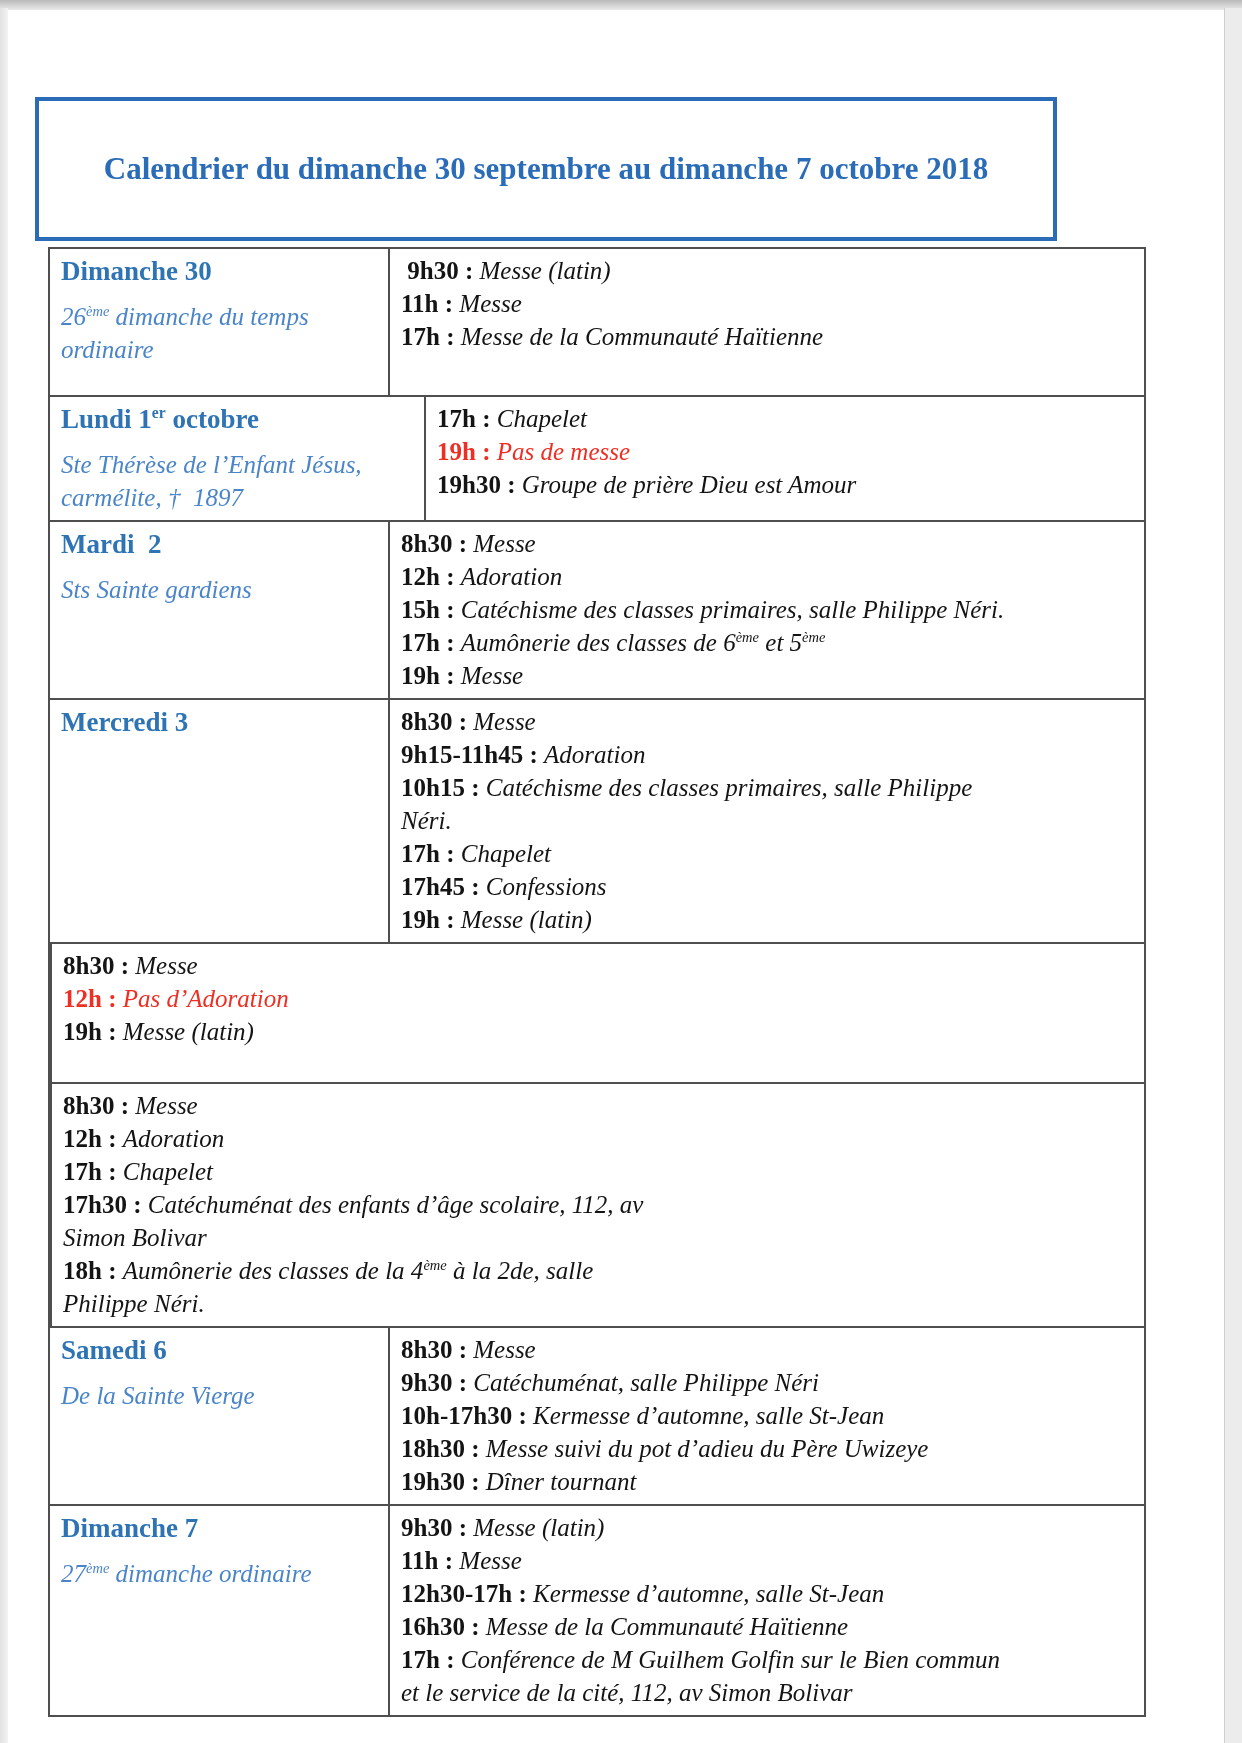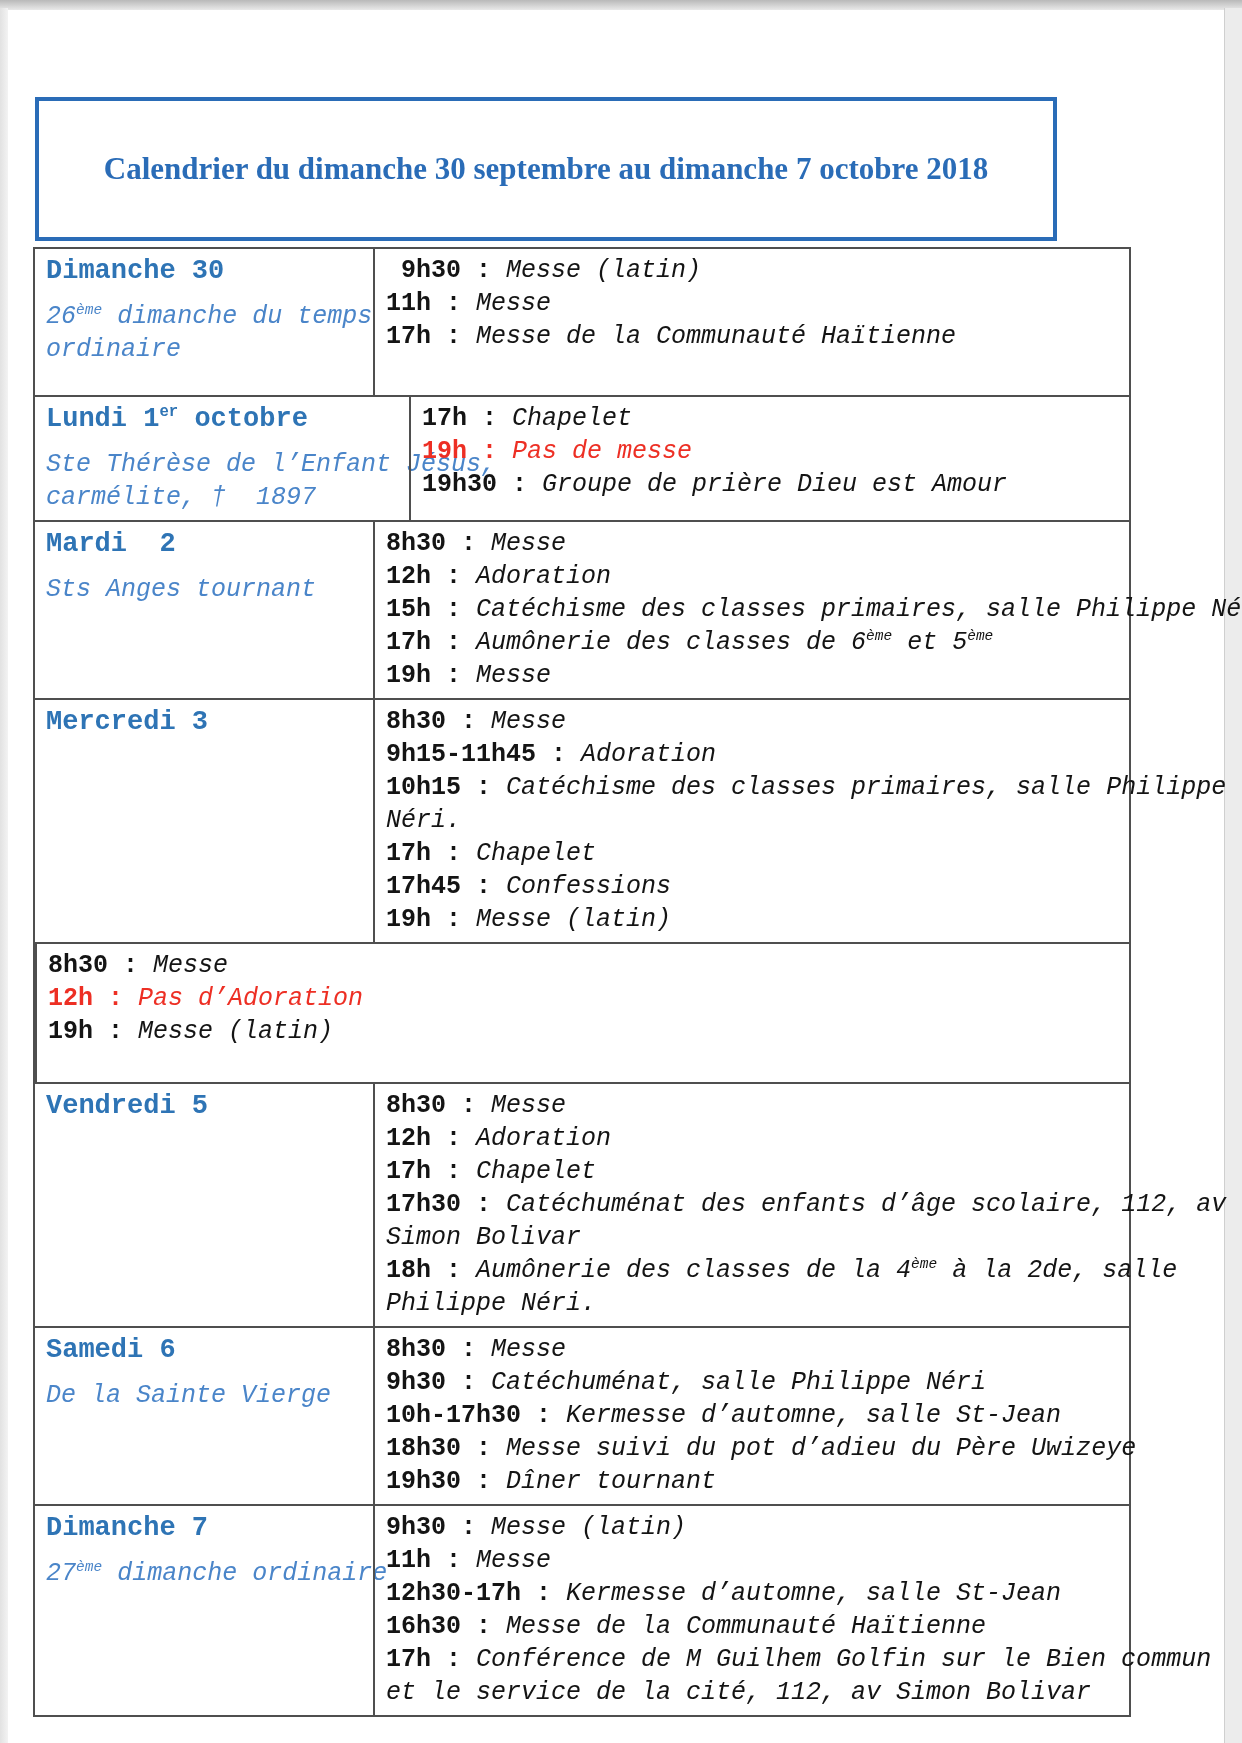--- a/index.html
+++ b/index.html
@@ -35,25 +35,24 @@
     display: flex; align-items: center; justify-content: center;
   }
   .title-box .title {
     font-size: 31px; font-weight: bold;
     color: var(--title-blue, #2a6cb7);
     white-space: nowrap;
   }
 
   
   .cal-table {
-    position: absolute; left: 33px; top: 247px; width: 1098px;
+    position: absolute; left: 48px; top: 247px; width: 1098px;
     box-sizing: border-box;
     border: 2px solid var(--border-gray, #4f4f4f);
     background: #ffffff;
-    font-family: Liberation Mono, monospace;
   }
   .t-row { display: flex; align-items: stretch; box-sizing: border-box; }
   .t-row + .t-row { border-top: 2px solid var(--border-gray, #4f4f4f); }
 
   .t-row:nth-child(1) { min-height: 146px; }
   .t-row:nth-child(2) { min-height: 100px; gap: 36px; }
   .t-row:nth-child(3) { min-height: 160px; }
   .t-row:nth-child(4) { min-height: 232px; }
   .t-row:nth-child(5) { min-height: 140px; }
   .t-row:nth-child(6) { min-height: 237px; }
@@ -113,21 +112,21 @@
       </div>
       <div class="cell events-cell">
         <div class="event"><span class="time">17h : </span><span class="desc">Chapelet</span></div>
         <div class="event red"><span class="time">19h : </span><span class="desc">Pas de messe</span></div>
         <div class="event"><span class="time">19h30 : </span><span class="desc">Groupe de prière Dieu est Amour</span></div>
       </div>
     </div>
     <div class="t-row">
       <div class="cell day-cell">
         <div class="day">Mardi &nbsp;2</div>
-        <div class="subtitle">Sts Anges tournant</div>
+        <div class="subtitle">Sts Sainte gardiens</div>
       </div>
       <div class="cell events-cell">
         <div class="event"><span class="time">8h30 : </span><span class="desc">Messe</span></div>
         <div class="event"><span class="time">12h : </span><span class="desc">Adoration</span></div>
         <div class="event"><span class="time">15h : </span><span class="desc">Catéchisme des classes primaires, salle Philippe Néri.</span></div>
         <div class="event"><span class="time">17h : </span><span class="desc">Aumônerie des classes de 6<sup>ème</sup> et 5<sup>ème</sup></span></div>
         <div class="event"><span class="time">19h : </span><span class="desc">Messe</span></div>
       </div>
     </div>
     <div class="t-row">
@@ -144,23 +143,20 @@
       </div>
     </div>
     <div class="t-row">
       <div class="cell events-cell">
         <div class="event"><span class="time">8h30 : </span><span class="desc">Messe</span></div>
         <div class="event red"><span class="time">12h : </span><span class="desc">Pas d’Adoration</span></div>
         <div class="event"><span class="time">19h : </span><span class="desc">Messe (latin)</span></div>
       </div>
     </div>
     <div class="t-row">
-      <div class="cell day-cell">
-        <div class="day">Vendredi 5</div>
-      </div>
       <div class="cell events-cell">
         <div class="event"><span class="time">8h30 : </span><span class="desc">Messe</span></div>
         <div class="event"><span class="time">12h : </span><span class="desc">Adoration</span></div>
         <div class="event"><span class="time">17h : </span><span class="desc">Chapelet</span></div>
         <div class="event"><span class="time">17h30 : </span><span class="desc">Catéchuménat des enfants d’âge scolaire, 112, av<br>Simon Bolivar</span></div>
         <div class="event"><span class="time">18h : </span><span class="desc">Aumônerie des classes de la 4<sup>ème</sup> à la 2de, salle<br>Philippe Néri.</span></div>
       </div>
     </div>
     <div class="t-row">
       <div class="cell day-cell">

